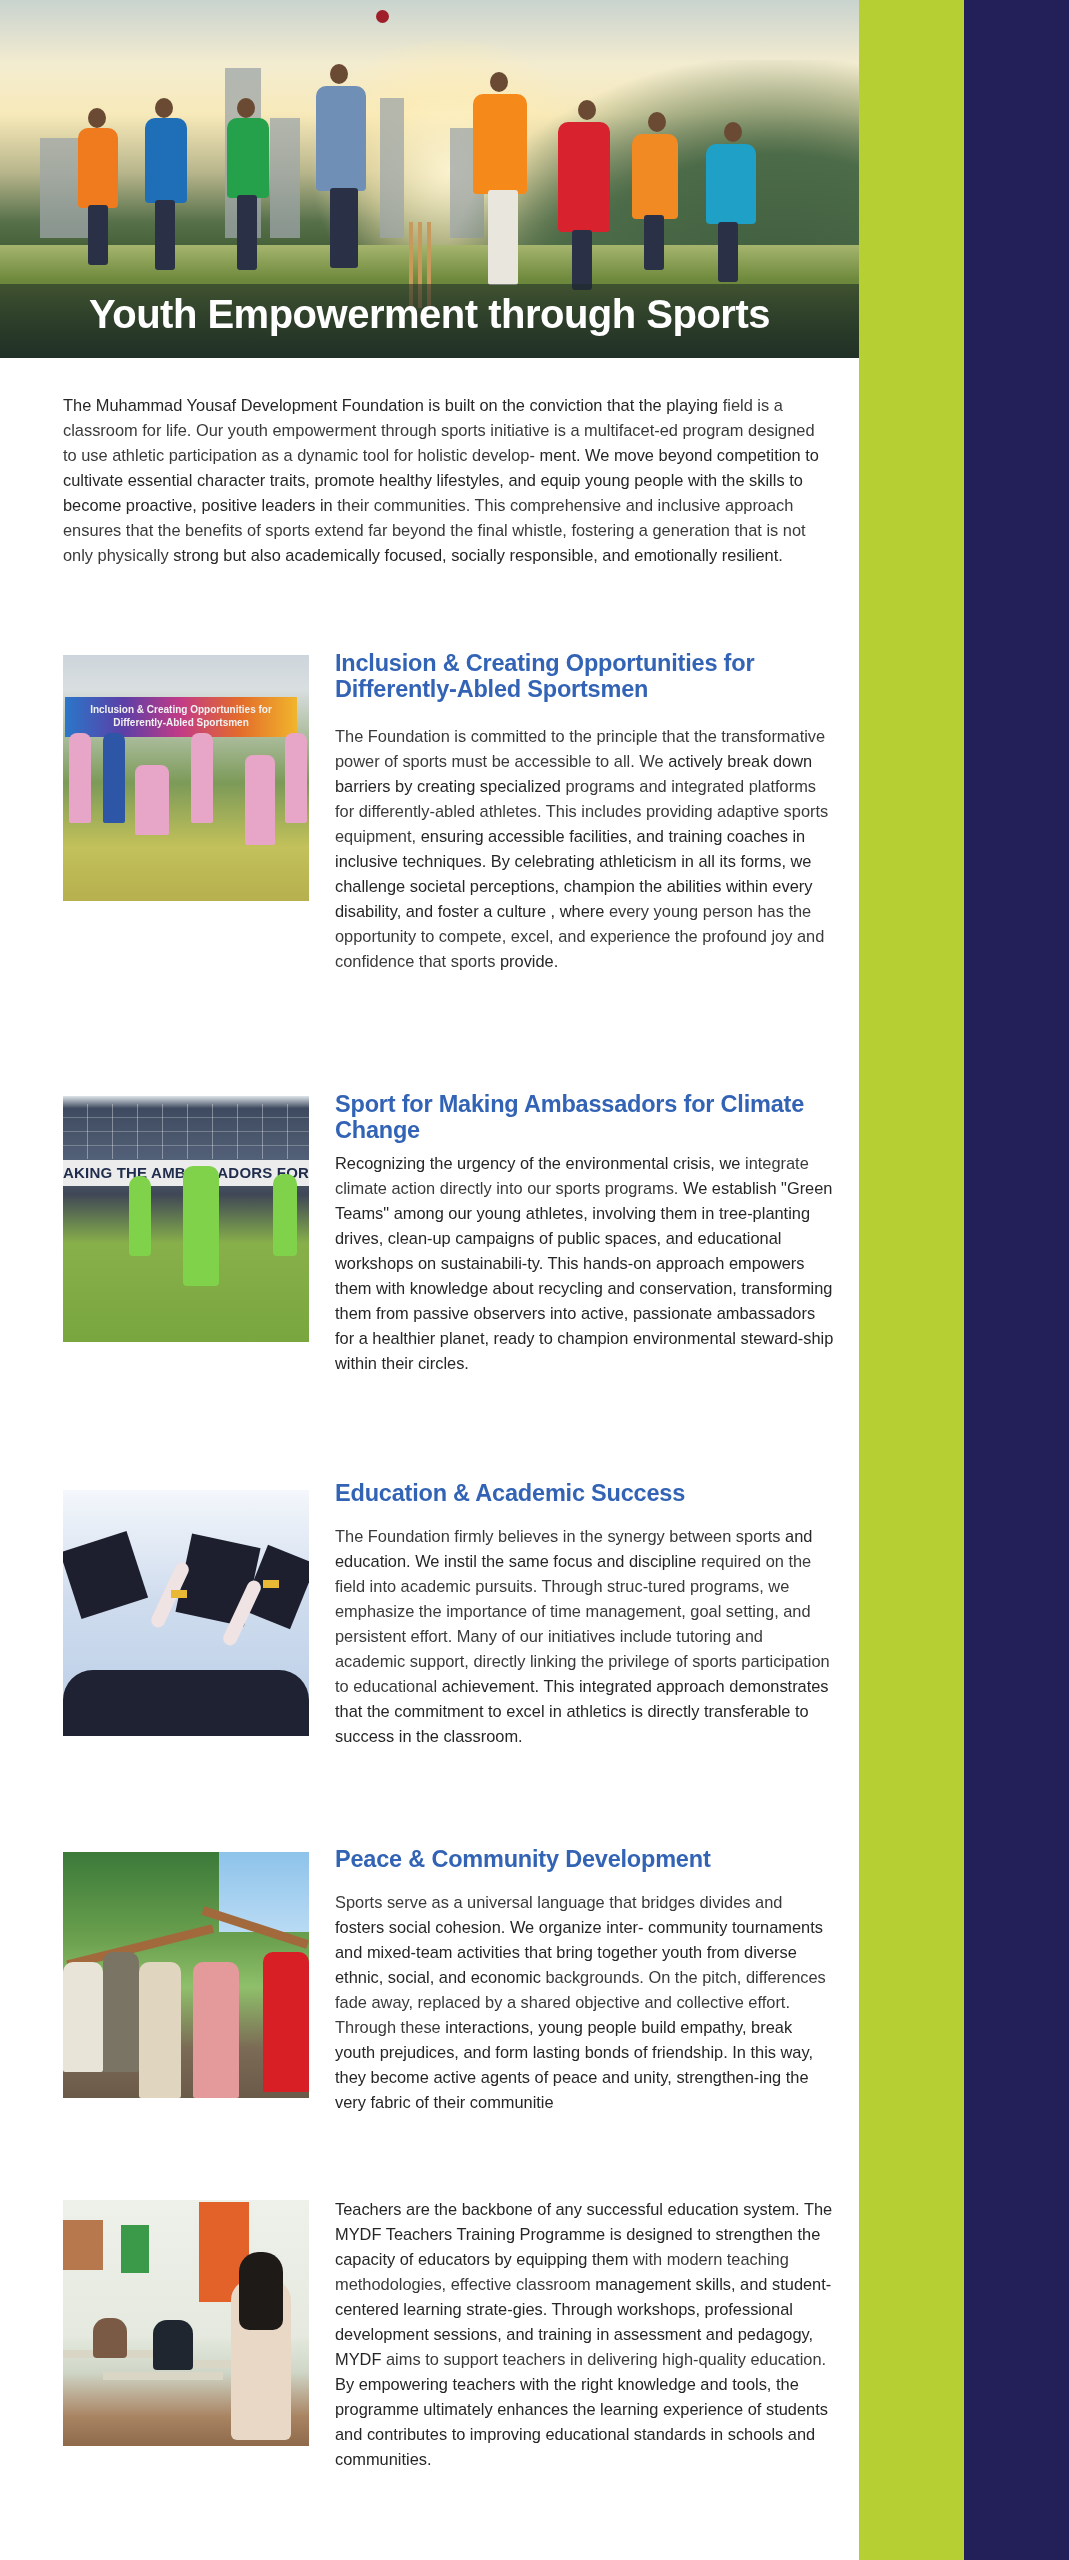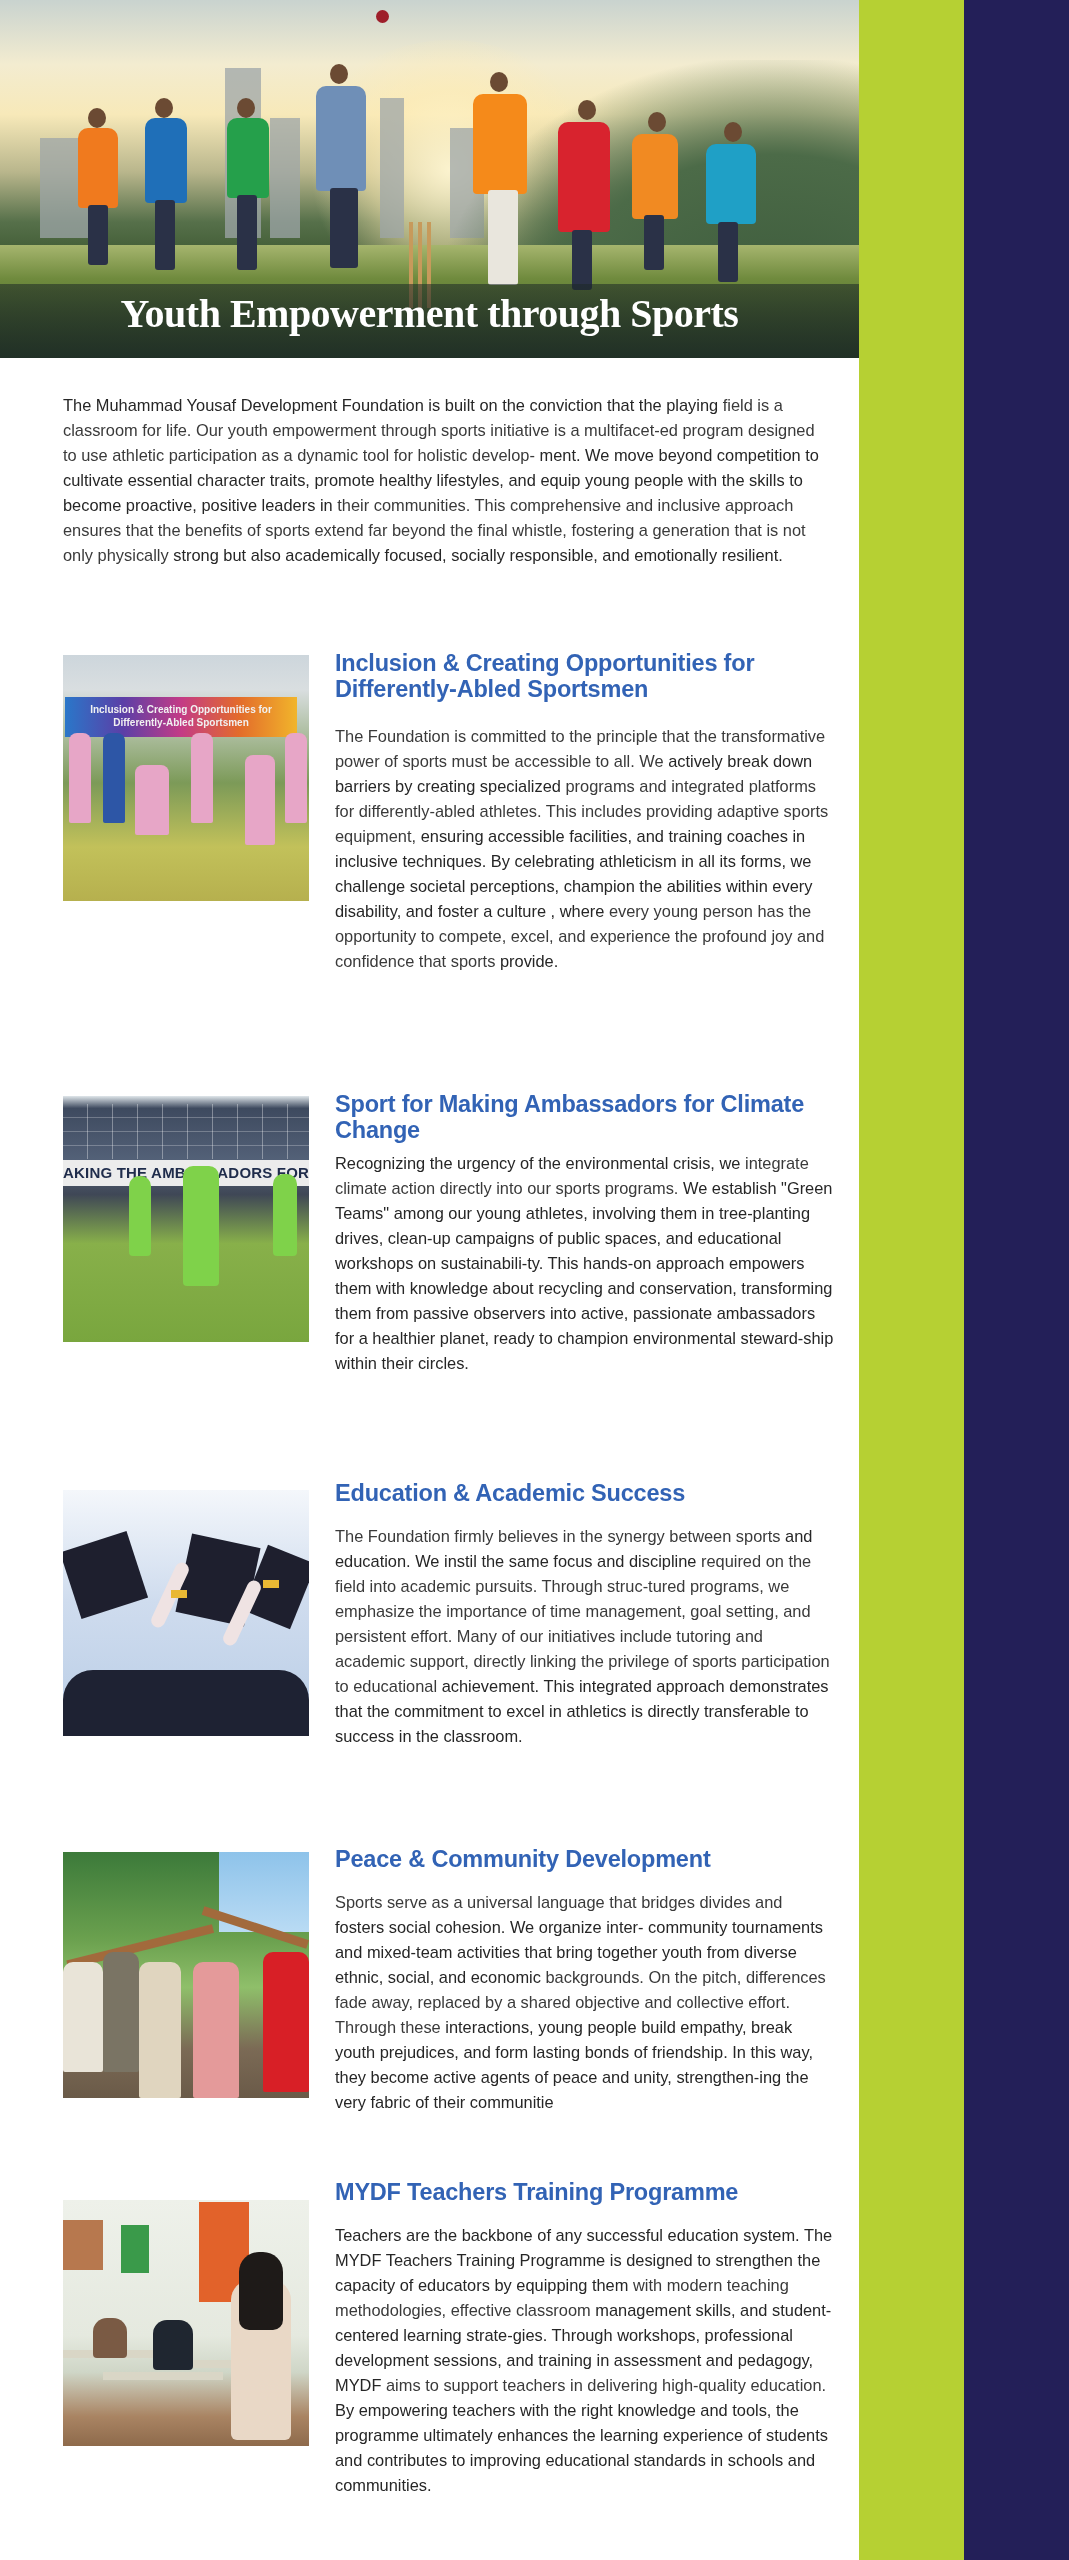--- a/index.html
+++ b/index.html
@@ -20,21 +20,21 @@
                  background: linear-gradient(180deg, #a6b56e 0%, #6f8a3d 30%, #3f5f29 100%); }
   .hero .player { position:absolute; border-radius:10px 10px 4px 4px; }
   .hero .head { position:absolute; width:18px; height:20px; border-radius:50%; background:#6b4a33; }
   .hero .legs { position:absolute; width:20px; background:#2a3147; border-radius:3px; }
   .hero .ball { position:absolute; left:376px; top:10px; width:13px; height:13px; border-radius:50%; background:#9e1f2a; }
   .hero .stumps { position:absolute; left:409px; top:222px; width:22px; height:86px;
                   background: repeating-linear-gradient(90deg, #c79a5b 0 4px, transparent 4px 9px); }
   .hero .band { position:absolute; left:0; top:284px; width:859px; height:74px;
                 background: linear-gradient(180deg, rgba(28,40,38,0.55), rgba(28,40,38,0.85)); }
   .hero h1 { position:absolute; left:0; top:286px; width:859px; margin:0; text-align:center;
-             font-family:Liberation Serif, serif; font-weight:700; font-size:40px; letter-spacing:-0.5px;
+             font-family:Liberation Sans, sans-serif; font-weight:700; font-size:40px; letter-spacing:-0.5px;
              color:#ffffff; line-height:56px; }
 
   
   .intro { position:absolute; left:63px; top:393px; width:760px; font-size:16.4px; line-height:25px; color:#3a3a3a; margin:0; }
   .b { font-weight:400; color:#262626; }
 
   
   .section-img { position:absolute; left:63px; width:246px; height:246px; overflow:hidden; }
   .section-text { position:absolute; left:335px; width:500px; }
   .section-text h2 { margin:0; font-size:23.5px; line-height:26px; font-weight:700; color:#3263B5; letter-spacing:-0.2px; }
@@ -213,21 +213,20 @@
   <div class="board" style="left:58px;top:25px;width:28px;height:48px;background:#3a9a4a;"></div>
   <div class="desk" style="left:0;top:150px;width:120px;"></div>
   <div class="desk" style="left:40px;top:172px;width:120px;"></div>
   <div class="desk" style="left:110px;top:160px;width:60px;"></div>
   <div style="position:absolute;left:90px;top:120px;width:40px;height:50px;background:#1f2630;border-radius:14px 14px 4px 4px;"></div>
   <div style="position:absolute;left:30px;top:118px;width:34px;height:40px;background:#7a5a44;border-radius:14px 14px 4px 4px;"></div>
   <div class="teacher"></div>
   <div class="hair"></div>
 </div>
 <div class="section-text" style="top:2179px;">
-  <h2>MYDF Teachers Training Programme</h2>
   <p style="margin-top:18px;">
     <span class="b">Teachers are the backbone of any successful education system. The MYDF Teachers Training Programme is designed to strengthen the capacity of educators by equipping them</span>
     <span>with modern teaching methodologies, effective classroom</span>
     <span class="b">management skills, and student-centered learning strate-gies. Through workshops, professional development sessions, and training in assessment and pedagogy, MYDF</span>
     <span>aims to support teachers in delivering high-quality education.</span>
     <span class="b">By empowering teachers with the right knowledge and tools, the programme ultimately enhances the learning experience of students and contributes to improving educational standards in schools and communities.</span>
   </p>
 </div>
 
 </body></html>

